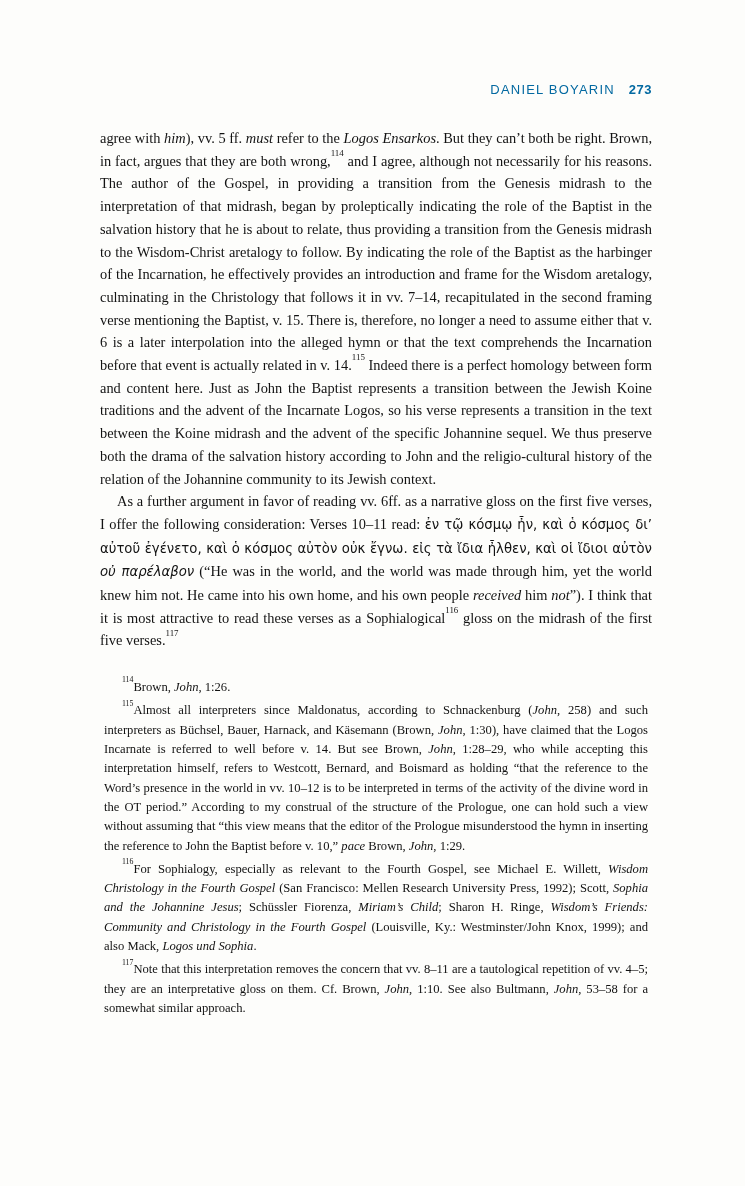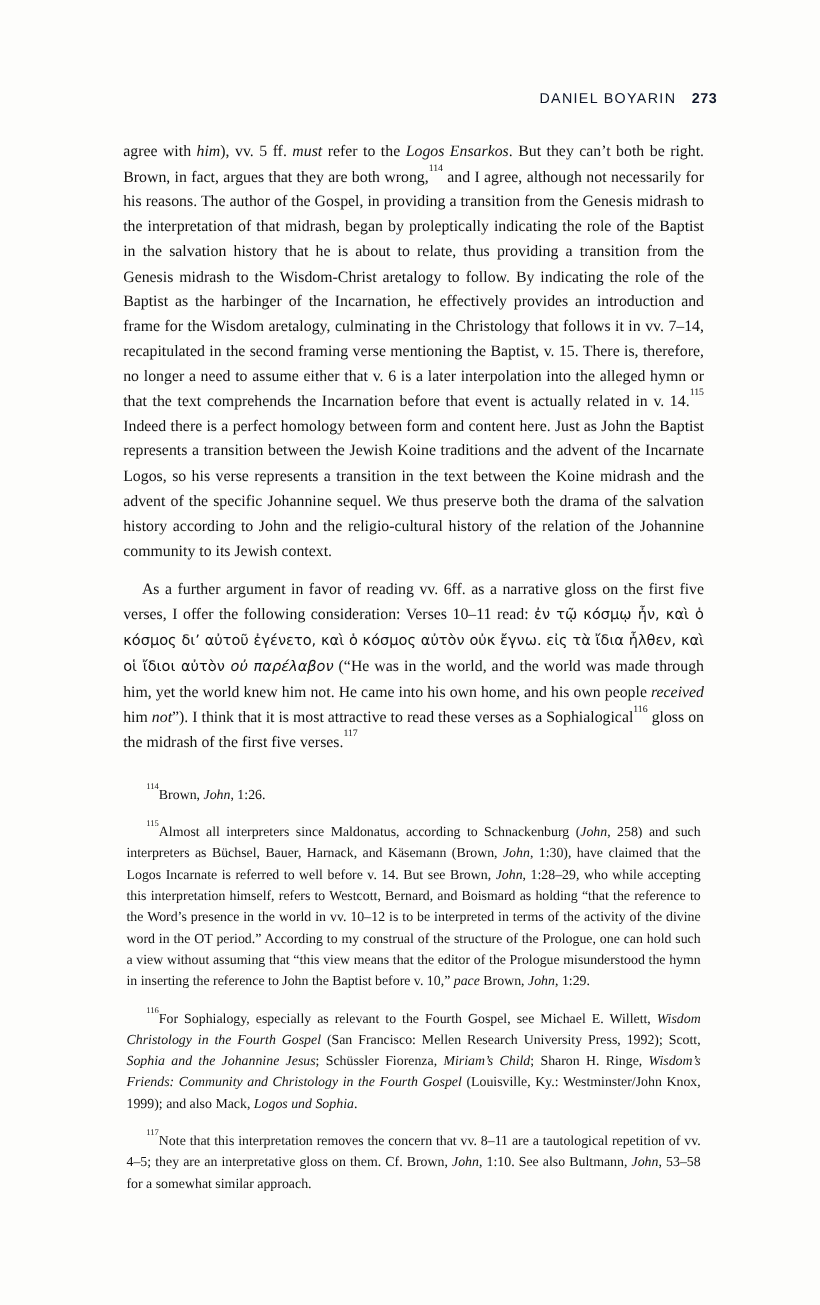--- a/index.html
+++ b/index.html
@@ -20,50 +20,50 @@
     position: absolute;
     left: 100px;
     top: 82px;
     width: 552px;
   }
   .running-head {
     font-family: "Liberation Sans", sans-serif;
     font-size: 13px;
     letter-spacing: 1.2px;
     text-align: right;
-    color: #0f172a;
+    color: #0369a1;
   }
   .running-head .author {
     font-weight: normal;
   }
   .running-head .pagenum {
     font-weight: bold;
     margin-left: 14px;
     letter-spacing: 0.5px;
   }
   .body-text {
     margin-top: 30px;
     text-align: justify;
     font-size: 14.4px;
     line-height: 22.7px;
   }
   .body-text p {
-    margin: 12px;
+    margin: 0;
   }
   .body-text p.indent {
     text-indent: 17px;
   }
   .footnotes {
     margin-top: 26px;
     text-align: justify;
     font-size: 12.6px;
     line-height: 19.3px;
   }
   .footnotes p {
-    margin: 15px;
+    margin: 4px;
     text-indent: 18px;
   }
   sup {
     font-size: 0.62em;
     line-height: 0;
     position: relative;
     top: -0.45em;
   }
   .greek {
     font-family: "DejaVu Sans", sans-serif;

